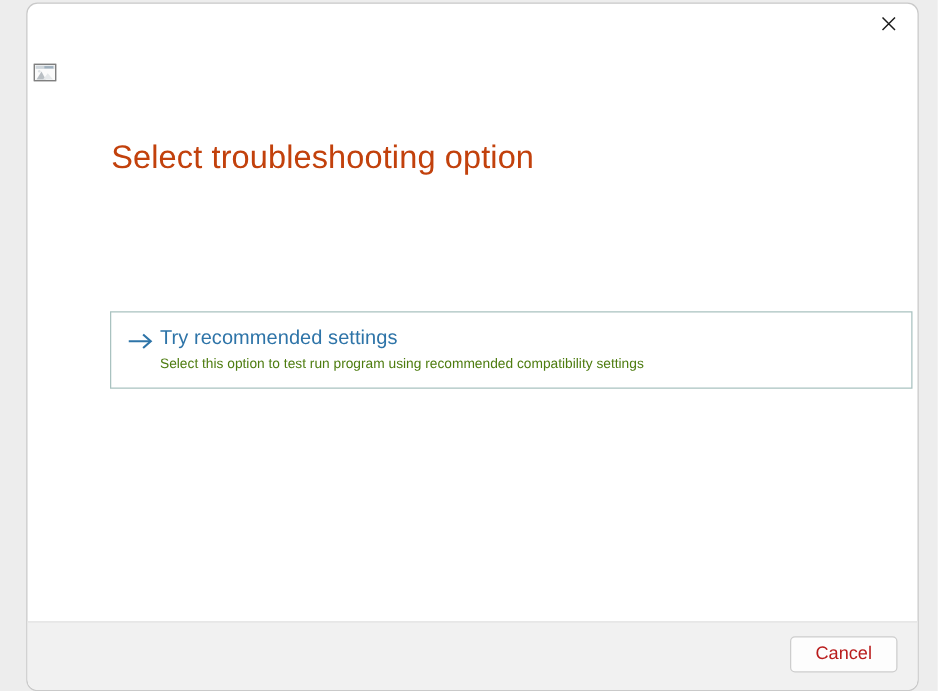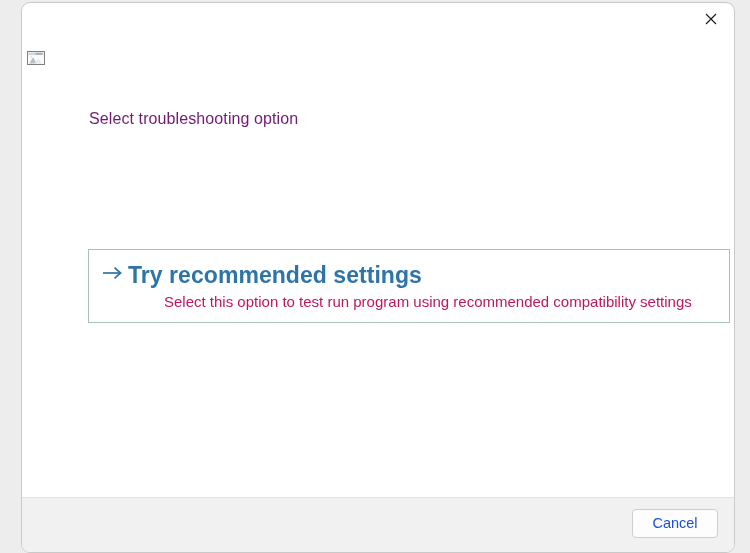--- a/index.html
+++ b/index.html
@@ -72,22 +72,22 @@
     margin-right: 9px;
     flex: 0 0 auto;
     display: block;
   }
 
   
   #page-heading {
     position: absolute;
     left: 67px;
     top: 107px;
-    font-size: 16px;
-    color: #701a75;
+    font-size: 26px;
+    color: #c2410c;
     letter-spacing: 0.1px;
     white-space: nowrap;
   }
 
   
   #options {
     position: absolute;
     left: 66px;
     top: 246px;
     width: 642px;
@@ -110,35 +110,33 @@
   .option .arrow {
     position: absolute;
     left: 13px;
     top: 13px;
     width: 22px;
     height: 20px;
     display: block;
   }
   .option.plain .arrow { left: 14px; }
   .option .opt-title {
-    font-size: 23px;
+    font-size: 16px;
     color: #2e74a8;
     line-height: 1.15;
     letter-spacing: 0.05px;
     white-space: nowrap;
-    font-weight: bold;
   }
   .option .opt-desc {
     margin-top: 5px;
-    font-size: 15px;
-    color: #be185d;
+    font-size: 11px;
+    color: #4d7c0f;
     line-height: 1.2;
     letter-spacing: 0px;
     white-space: nowrap;
-    margin-left: 36px;
   }
 
   
   #footer {
     position: absolute;
     left: 0;
     right: 0;
     bottom: 0;
     height: 55px;
     background: #f1f1f1;
@@ -149,21 +147,21 @@
     position: absolute;
     left: 610px;
     top: 11px;
     width: 86px;
     height: 29px;
     background: #fdfdfd;
     border: 1px solid #cdcdcd;
     border-radius: 4px;
     font-family: "Liberation Sans", sans-serif;
     font-size: 14.5px;
-    color: #1d4ed8;
+    color: #b91c1c;
     cursor: default;
     padding: 0;
     line-height: 27px;
     text-align: center;
   }
 </style>
 </head>
 <body>
 
 <div id="backdrop"></div>

